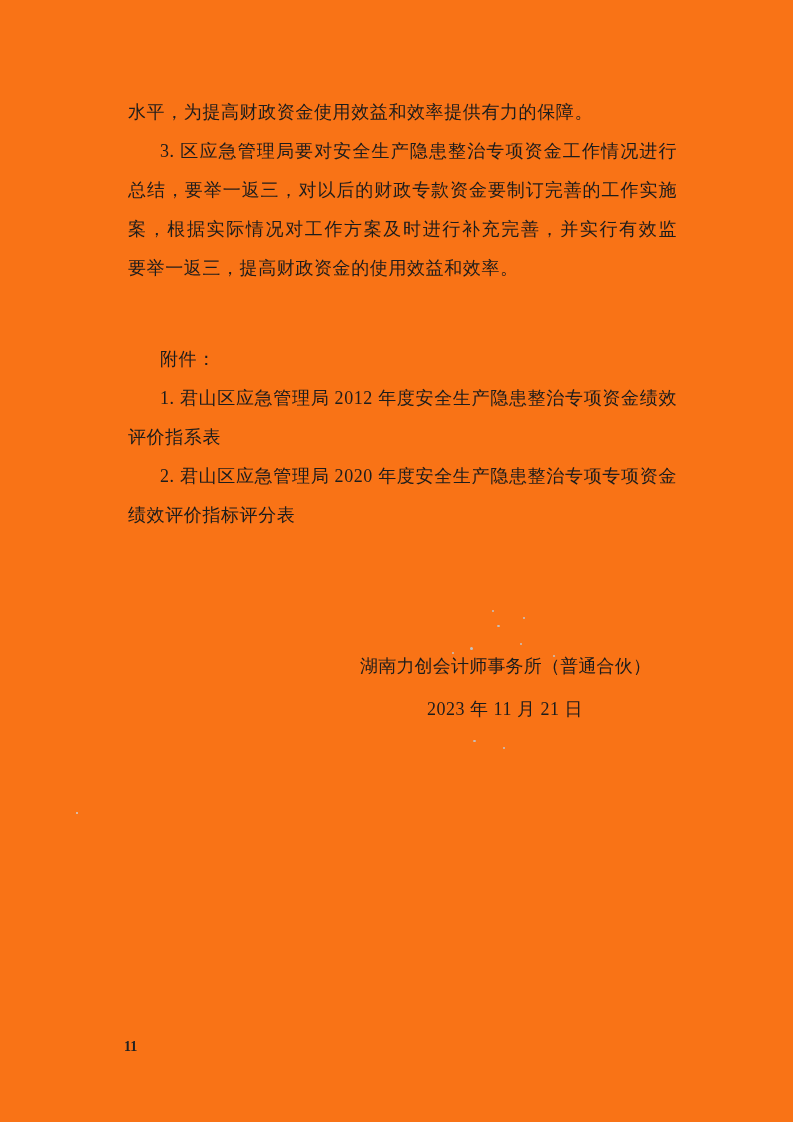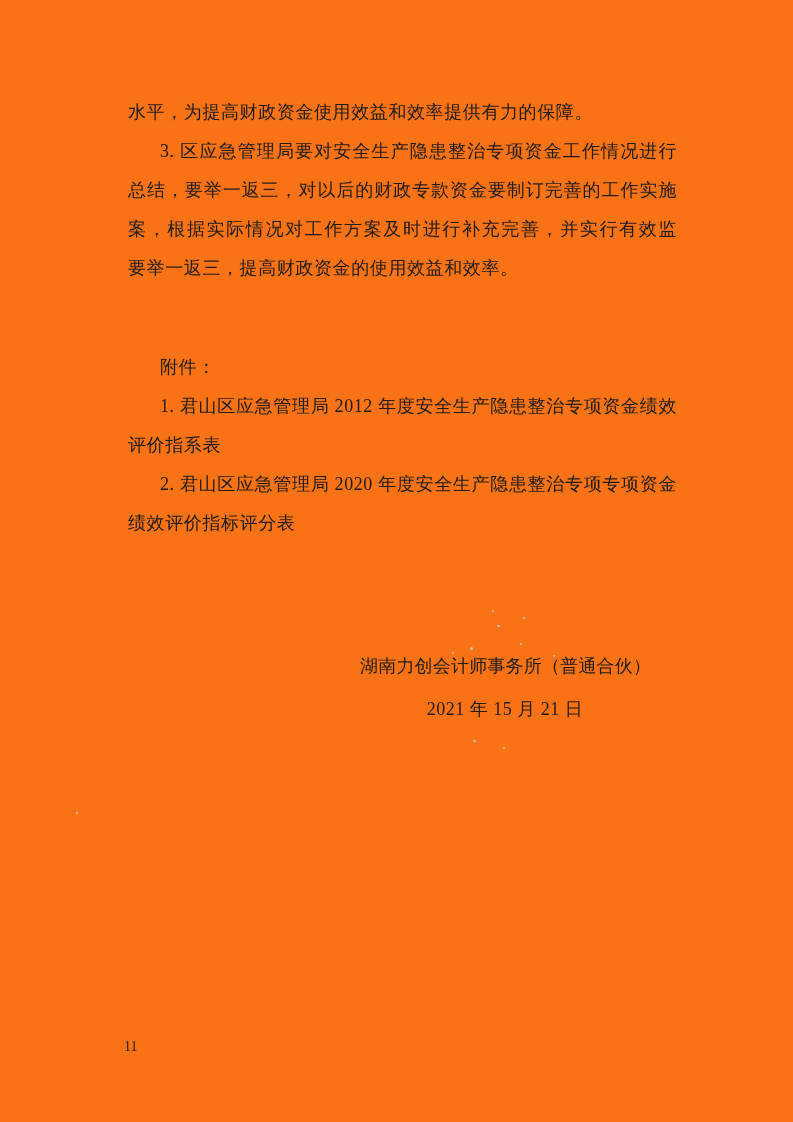--- a/index.html
+++ b/index.html
@@ -18,21 +18,21 @@
   }
   .body-text {
     position: absolute;
     left: 128px;
     top: 93px;
     width: 549px;
   }
   .attachments {
     position: absolute;
     left: 128px;
-    top: 348px;
+    top: 340px;
     width: 549px;
   }
   .line {
     display: block;
     height: 39px;
     line-height: 39px;
     font-size: 18px;
     letter-spacing: 0.6px;
     white-space: pre;
     overflow: hidden;
@@ -66,20 +66,21 @@
     white-space: nowrap;
   }
   .page-number {
     position: absolute;
     left: 124px;
     top: 1038px;
     font-size: 14px;
     line-height: 18px;
     color: #222;
     font-family: "Liberation Serif", serif;
+    font-weight: bold;
   }
   .speckle {
     position: absolute;
     border-radius: 50%;
     background: #c4c4c4;
   }
 </style>
 </head>
 <body>
 
@@ -96,21 +97,21 @@
   <div class="attachments">
     <div class="line indent">附件：</div>
     <div class="line just indent">1. 君山区应急管理局 2012 年度安全生产隐患整治专项资金绩效</div>
     <div class="line">评价指系表</div>
     <div class="line just indent">2. 君山区应急管理局 2020 年度安全生产隐患整治专项专项资金</div>
     <div class="line">绩效评价指标评分表</div>
   </div>
 
   <div class="signature">
     <div class="sig-org">湖南力创会计师事务所（普通合伙）</div>
-    <div class="sig-date">2021 年 15 月 21 日</div>
+    <div class="sig-date">2023 年 11 月 21 日</div>
   </div>
 
   <div class="page-number">11</div>
 
   <div class="speckle" style="left:492px; top:610px; width:2px; height:2px;"></div>
   <div class="speckle" style="left:523px; top:617px; width:2px; height:2px;"></div>
   <div class="speckle" style="left:497px; top:625px; width:3px; height:2px;"></div>
   <div class="speckle" style="left:520px; top:643px; width:2px; height:2px;"></div>
   <div class="speckle" style="left:470px; top:647px; width:3px; height:3px;"></div>
   <div class="speckle" style="left:452px; top:652px; width:2px; height:2px;"></div>

